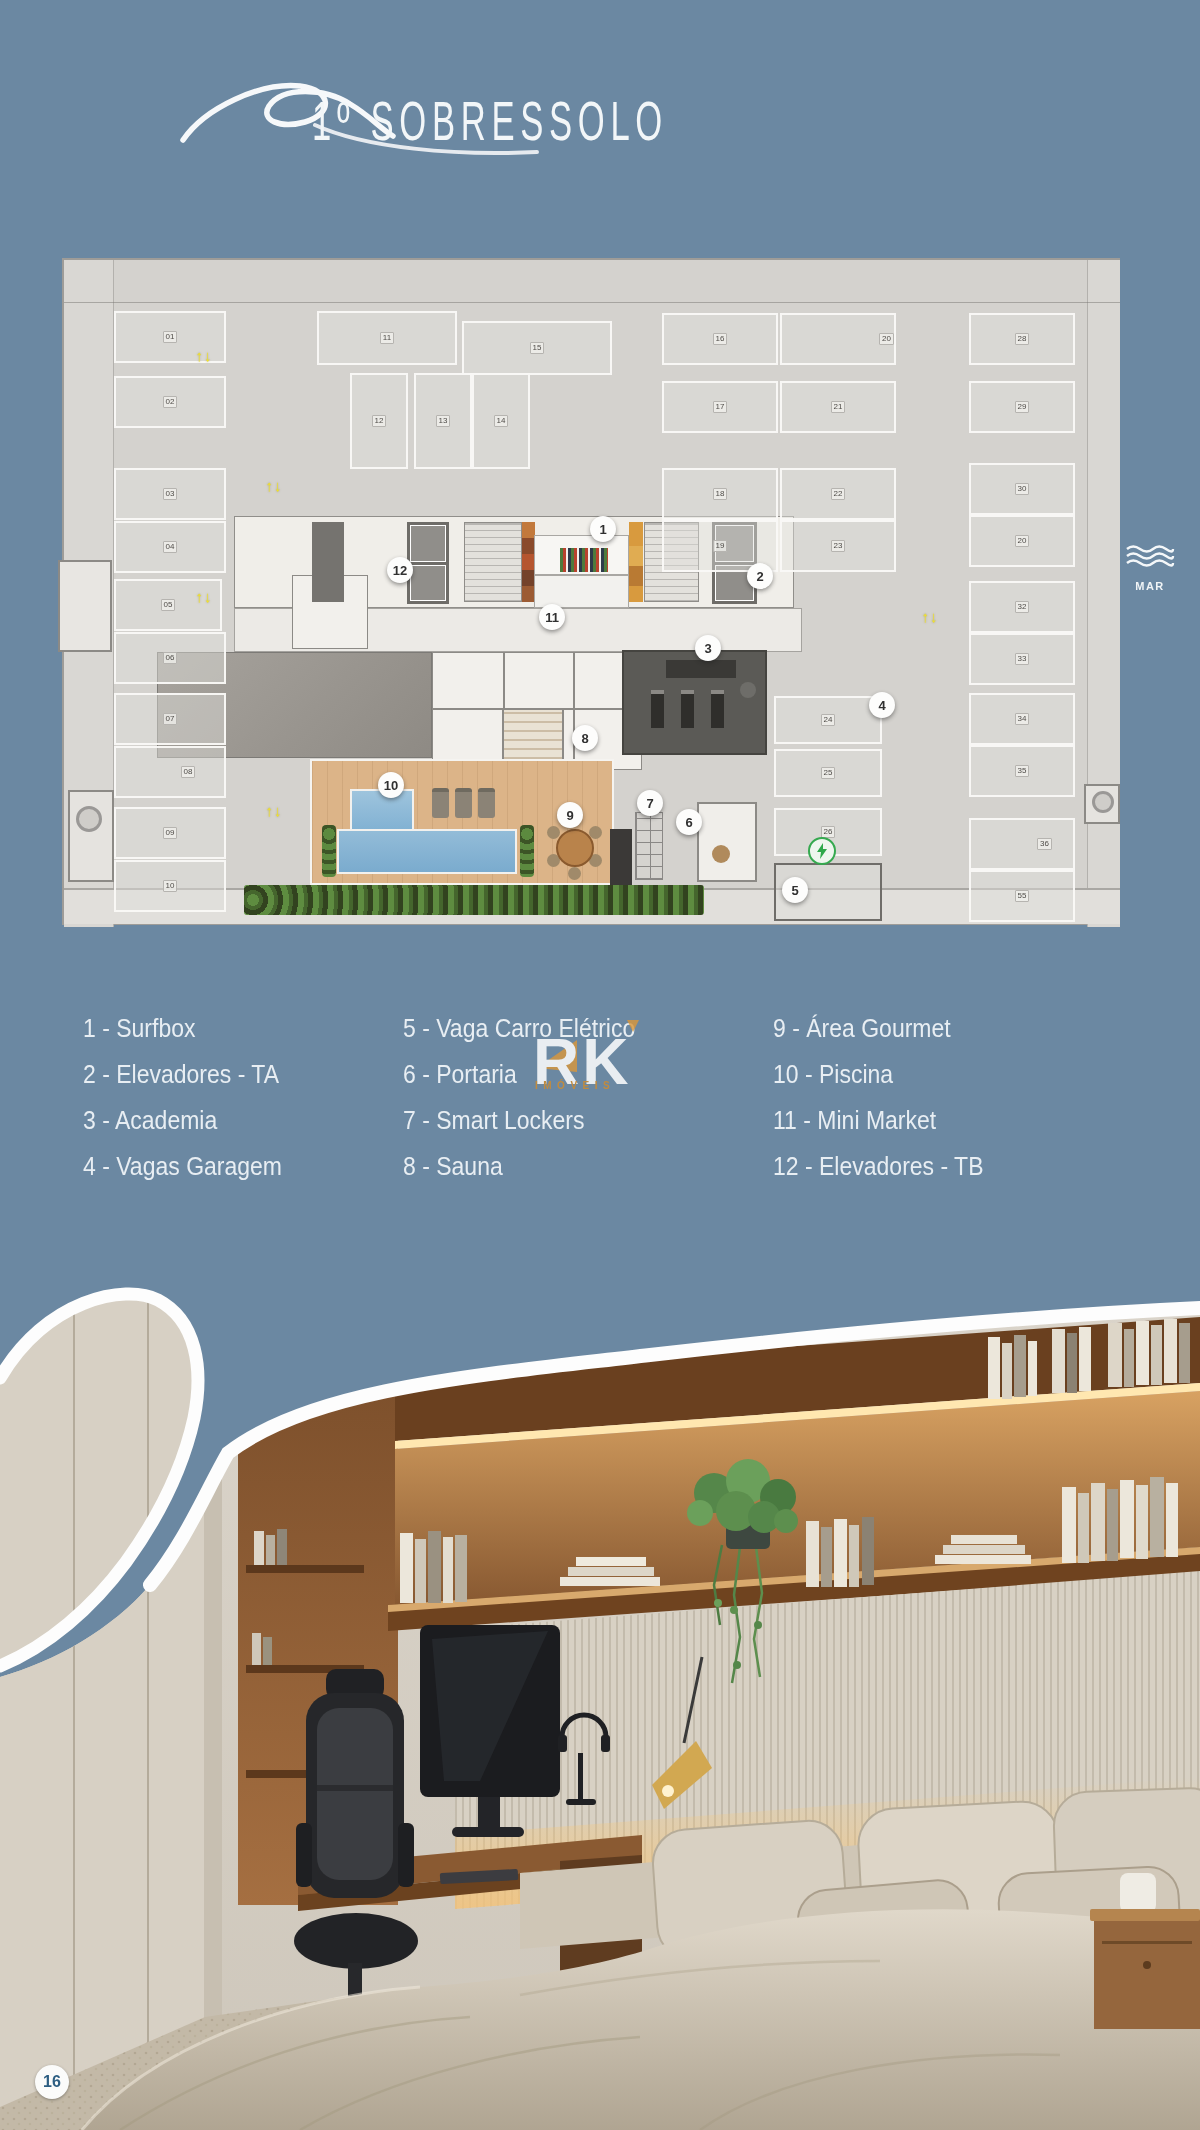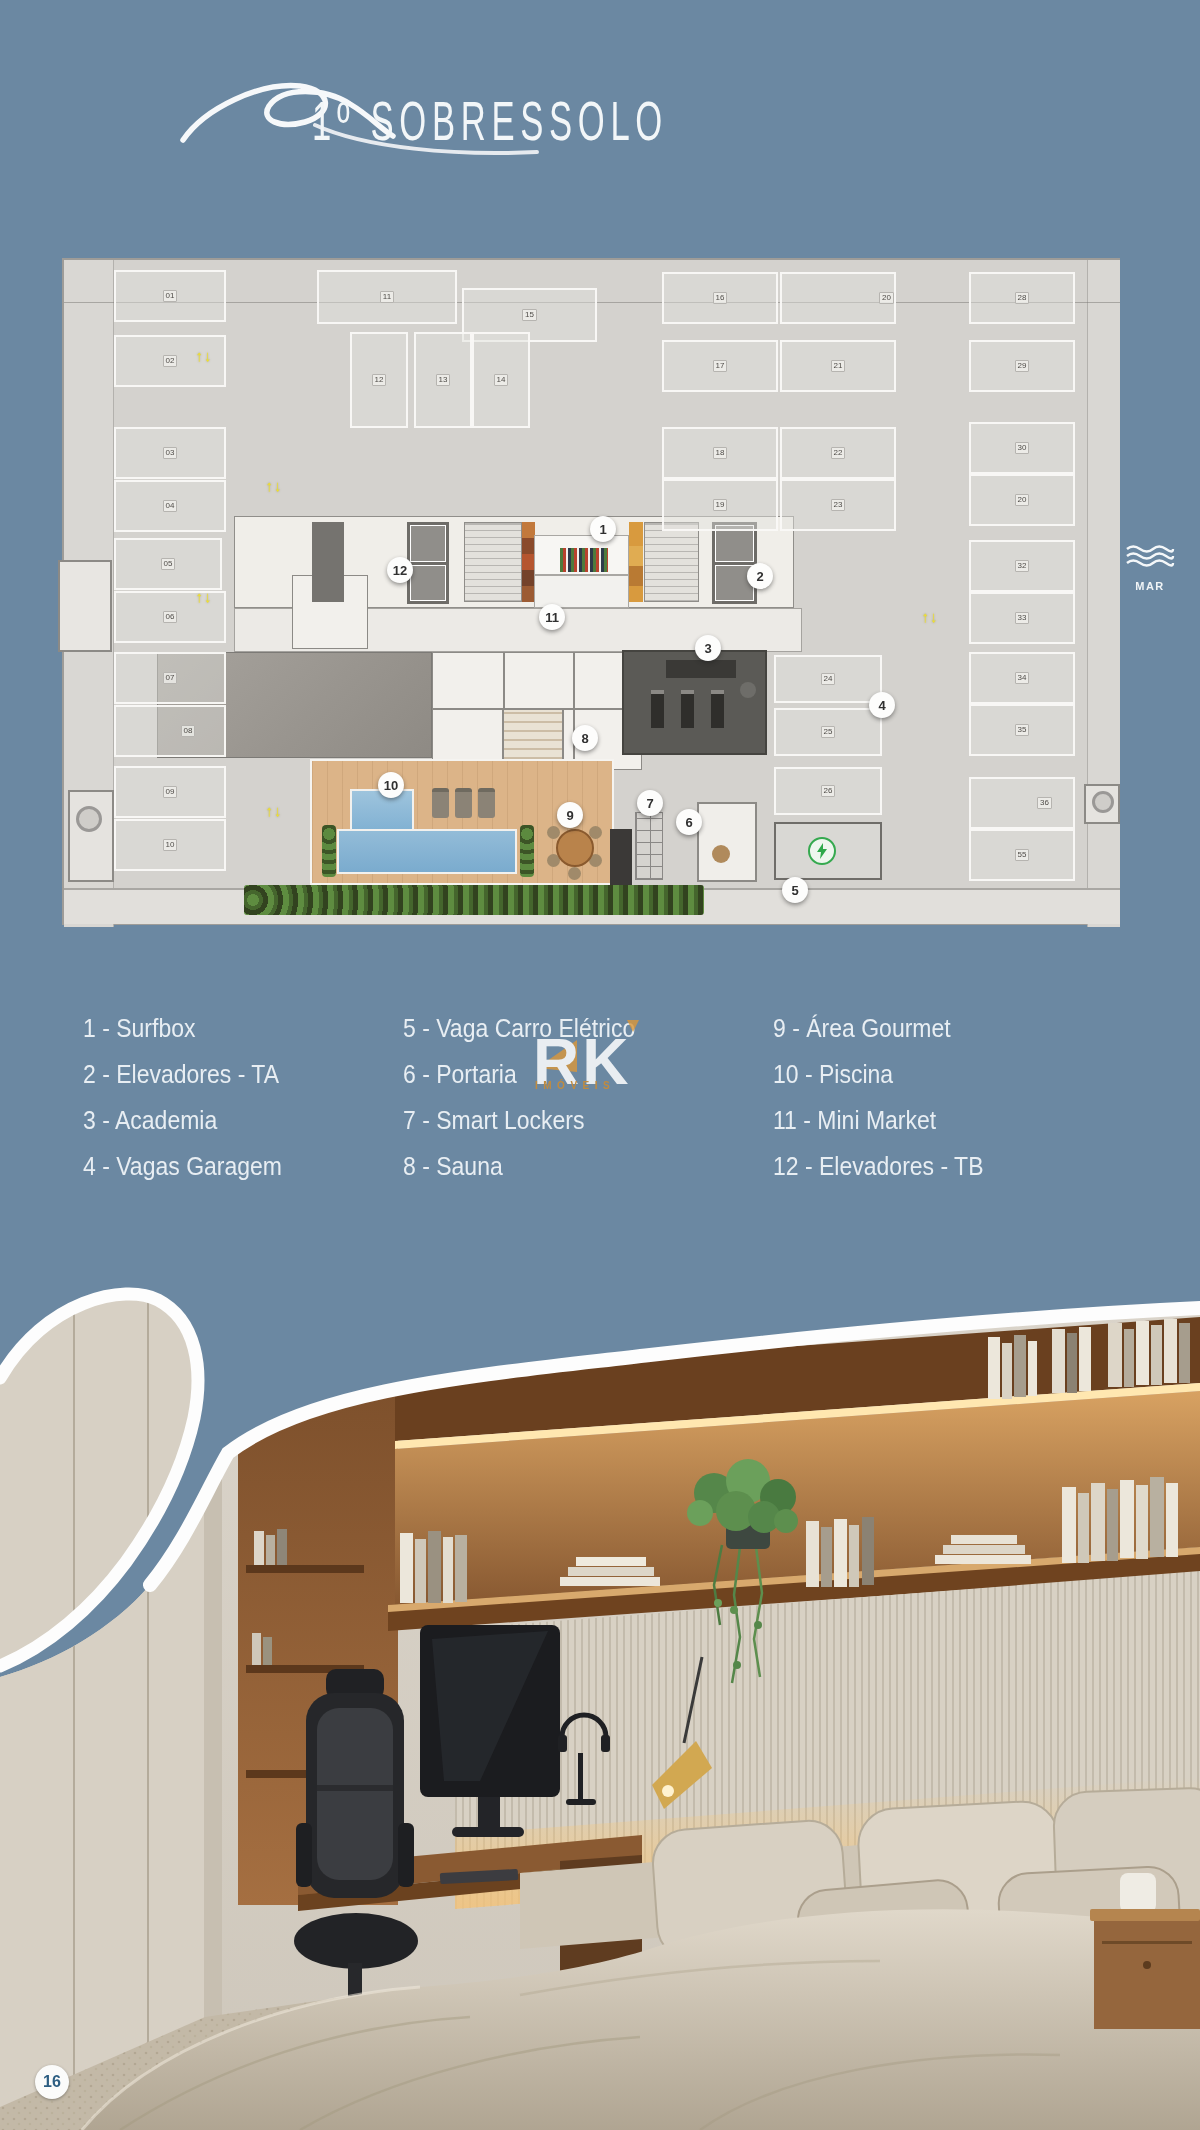--- a/index.html
+++ b/index.html
@@ -8,21 +8,21 @@
   
   .title{position:absolute;left:312px;top:57px;color:#f2f6f8;font-size:55px;font-weight:500;
          letter-spacing:9px;white-space:nowrap;transform:scaleX(.63);transform-origin:left top;line-height:1;}
   .hdr-swoosh{position:absolute;left:165px;top:70px;}
   
   .plan{position:absolute;left:62px;top:258px;width:1058px;height:667px;background:#d4d2ce;
         border:2px solid #9e9c98;box-sizing:border-box;}
   .plan *{box-sizing:border-box;}
   .abs{position:absolute;}
   .bay{position:absolute;border:2px solid rgba(250,249,247,.95);background:rgba(225,223,219,.45);
-       display:flex;align-items:center;justify-content:center;}
+       display:flex;align-items:center;justify-content:center;margin-top:41px;}
   .bay-num{font-size:8px;color:#4f4c48;background:rgba(242,241,238,.75);border:1px solid #b6b4b0;
            padding:0 2px;line-height:10px;border-radius:1px;}
   .marker{position:absolute;min-width:26px;height:26px;padding:0 3px;border-radius:14px;background:#fdfdfc;
           color:#303030;font-size:13px;font-weight:bold;display:flex;align-items:center;justify-content:center;
           transform:translate(-50%,-50%);box-shadow:0 2px 4px rgba(30,30,30,.45);z-index:30;}
   .arrow-pair{position:absolute;transform:translate(-50%,-50%);color:#f2e22a;font-size:15px;font-weight:bold;
               letter-spacing:1px;text-shadow:0 0 2px rgba(110,100,0,.55);z-index:20;white-space:nowrap;}
   .stairs{background:#e3e1dc;background-image:repeating-linear-gradient(180deg,#b8b6b2 0 1.5px,transparent 1.5px 7px);
           border:1px solid #8f8d89;}
   .hedge{background:#32431f;background-image:repeating-radial-gradient(circle at 9px 50%, #5e8c40 0 6px, #45662d 6px 10px, #32431f 10px 15px);
@@ -171,21 +171,21 @@
         </div>
         <div class="bay" style="left: 50px; top: 506px; width: 112px; height: 52px;">
           <span class="bay-num">09</span>
         </div>
         <div class="bay" style="left: 50px; top: 559px; width: 112px; height: 52px;">
           <span class="bay-num">10</span>
         </div>
         <div class="bay" style="left: 253px; top: 10px; width: 140px; height: 54px;">
           <span class="bay-num">11</span>
         </div>
-        <div class="bay" style="left: 398px; top: 28px; width: 135px; height: 54px;">
+        <div class="bay" style="left: 398px; top: 20px; width: 150px; height: 54px;">
           <span class="bay-num">15</span>
         </div>
         <div class="bay" style="left: 286px; top: 72px; width: 58px; height: 96px;">
           <span class="bay-num">12</span>
         </div>
         <div class="bay" style="left: 350px; top: 72px; width: 58px; height: 96px;">
           <span class="bay-num">13</span>
         </div>
         <div class="bay" style="left: 408px; top: 72px; width: 58px; height: 96px;">
           <span class="bay-num">14</span>

